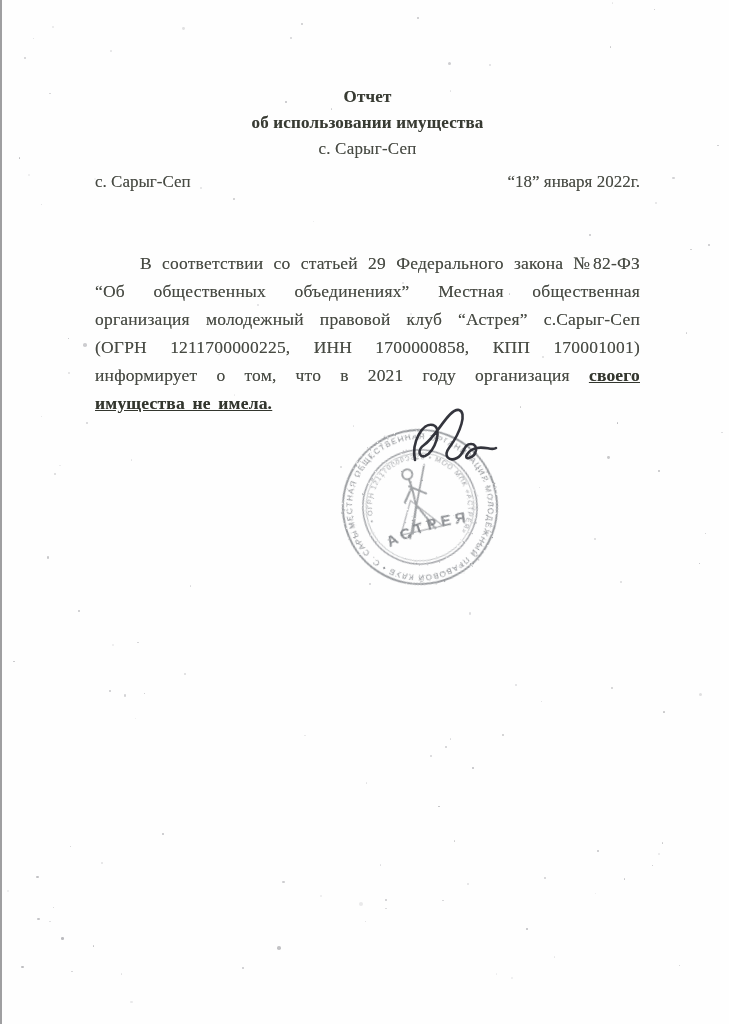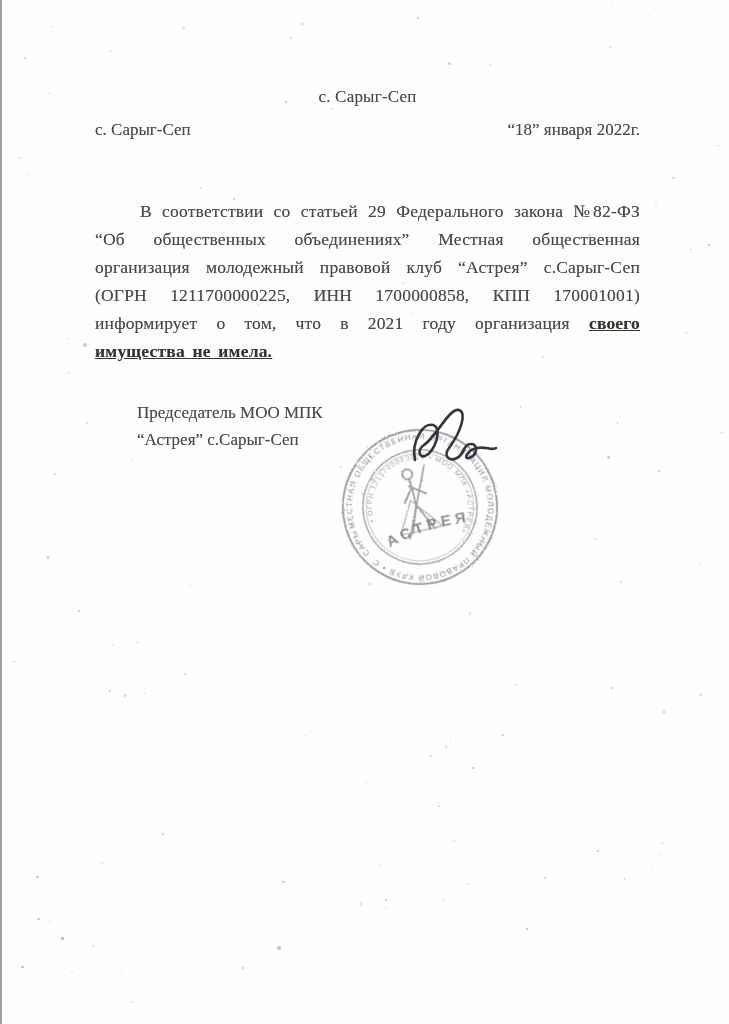--- a/index.html
+++ b/index.html
@@ -162,35 +162,33 @@
       <i style="left: 488.8px; top: 64.3px; width: 2.1px; height: 2.1px; opacity: 0.17;"></i>
       <i style="left: 385.1px; top: 907.6px; width: 1.8px; height: 1.8px; opacity: 0.2;"></i>
       <i style="left: 12.9px; top: 660.5px; width: 1.7px; height: 1.7px; opacity: 0.29;"></i>
       <i style="left: 162.3px; top: 833.3px; width: 2.2px; height: 2.2px; opacity: 0.32;"></i>
       <i style="left: 496.1px; top: 973.3px; width: 1.4px; height: 1.4px; opacity: 0.09;"></i>
       <i style="left: 23.9px; top: 57.1px; width: 2px; height: 2px; opacity: 0.25;"></i>
     </div>
 
   <div class="doc">
     <div class="header">
+      <div class="bold">Отчет</div>
+      <div class="bold">об использовании имущества</div>
       <div>с. Сарыг-Сеп</div>
     </div>
 
     <div class="date-row">
       <span>с. Сарыг-Сеп</span>
       <span>“18” января 2022г.</span>
     </div>
 
     <p class="body-par"><span>В соответствии со статьей 29 Федерального закона №82-ФЗ “Об общественных объединениях” Местная общественная организация молодежный правовой клуб “Астрея” с.Сарыг-Сеп (ОГРН 1211700000225, ИНН 1700000858, КПП 170001001) информирует о том, что в 2021 году организация </span><span class="emph">своего имущества не имела.</span></p>
 
     <div class="sig-row">
-      <div class="sig-left">
-        <div>Председатель МОО МПК</div>
-        <div>“Астрея” с.Сарыг-Сеп</div>
-      </div>
     </div>
   </div>
 
   <svg class="stamp" viewBox="0 0 170 170">
     <defs>
       <path id="ringOuter" d="M 17,85 A 68,68 0 1,1 153,85 A 68,68 0 1,1 17,85"></path>
       <path id="ringInner" d="M 37,85 A 48,48 0 1,1 133,85 A 48,48 0 1,1 37,85"></path>
       <path id="nameArc" d="M 36,116 Q 85,104 134,116"></path>
       <filter id="rough" x="-10%" y="-10%" width="120%" height="120%">
         <feTurbulence type="fractalNoise" baseFrequency="0.9" numOctaves="2" result="n"></feTurbulence>

